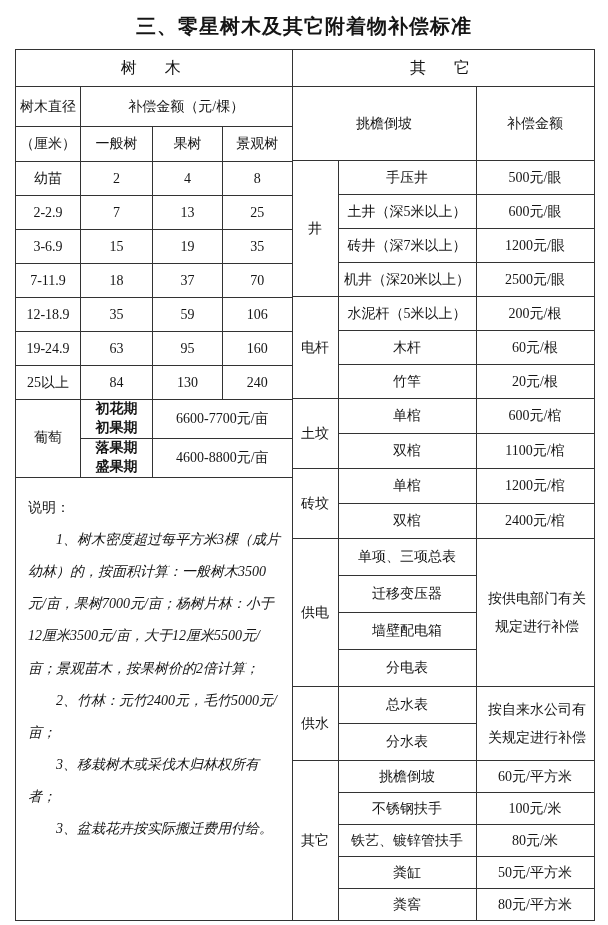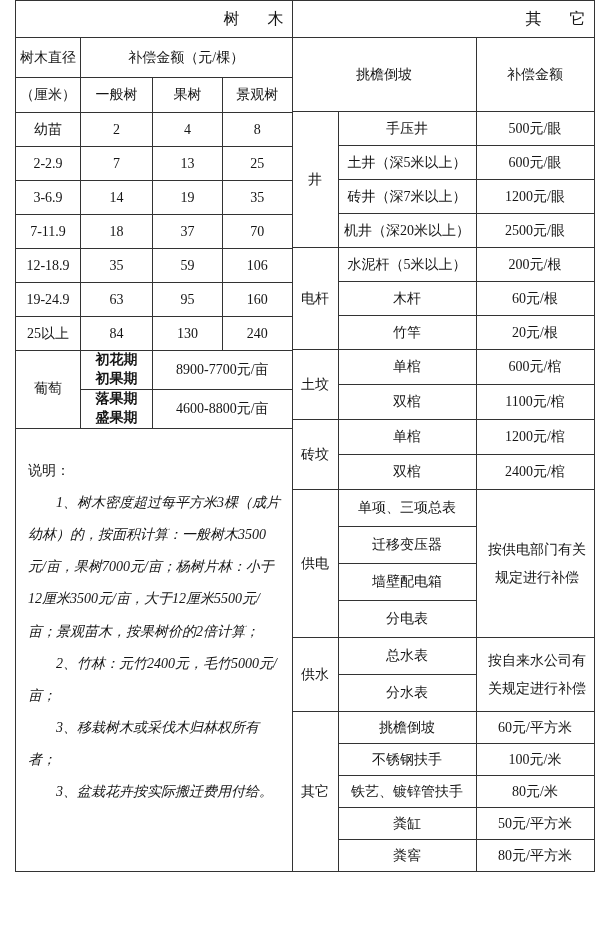--- a/index.html
+++ b/index.html
@@ -14,33 +14,34 @@
   .tables { display:flex; align-items:stretch; margin-left:15px; width:578px; }
   table { border-collapse:collapse; table-layout:fixed; height:872px; }
   .tbl-left  { width:276px; }
   .tbl-right { width:302px; }
   td, th {
     border:1px solid #333; text-align:center; vertical-align:middle;
     font-size:14px; font-weight:normal; padding:0 2px; overflow:hidden;
   }
   
   .tbl-left tr > *:last-child { border-right:none; }
-  .sec-header { font-size:16px; letter-spacing:6px;text-align:right; }
+  .sec-header { font-size:16px; letter-spacing:6px; }
   .pre { white-space:pre-line; line-height:1.35;font-weight:bold; }
   .merged { text-align:center; padding:0 4px 0 8px; line-height:2.0; }
-  .notes-cell { text-align:left; vertical-align:top; padding:26px 10px 0 12px; }
+  .notes-cell { text-align:left; vertical-align:top; padding:14px 10px 0 12px; }
   .notes-cell p { margin:0; line-height:2.3; font-size:14px; }
   .notes-cell p.item { text-indent:2em;font-style:italic; }
   .rh32{height:32px}.rh34{height:34px}.rh35{height:35px}
   .rh37{height:37px}.rh38{height:38px}.rh40{height:40px}.rh74{height:74px}
 </style>
 </head>
 <body>
 
 <div>
+  <h1 class="title">三、零星树木及其它附着物补偿标准</h1>
 
   <div class="tables">
 
     <table class="tbl-left">
       <colgroup>
           <col style="width:65px">
           <col style="width:72px">
           <col style="width:70px">
           <col style="width:69px">
         </colgroup>
@@ -66,21 +67,21 @@
           <td>8</td>
         </tr>
         <tr class="rh34">
           <td>2-2.9</td>
           <td>7</td>
           <td>13</td>
           <td>25</td>
         </tr>
         <tr class="rh34">
           <td>3-6.9</td>
-          <td>14</td>
+          <td>15</td>
           <td>19</td>
           <td>35</td>
         </tr>
         <tr class="rh34">
           <td>7-11.9</td>
           <td>18</td>
           <td>37</td>
           <td>70</td>
         </tr>
         <tr class="rh34">
@@ -99,21 +100,21 @@
           <td>25以上</td>
           <td>84</td>
           <td>130</td>
           <td>240</td>
         </tr>
 
         <tr class="rh38">
           <td rowspan="2">葡萄</td>
           <td class="pre">初花期
 初果期</td>
-          <td colspan="2">8900-7700元/亩</td>
+          <td colspan="2">6600-7700元/亩</td>
         </tr>
         <tr class="rh32">
           <td class="pre">落果期
 盛果期</td>
           <td colspan="2">4600-8800元/亩</td>
         </tr>
 
         <tr>
           <td colspan="4" class="notes-cell">
             <p>说明：</p>

